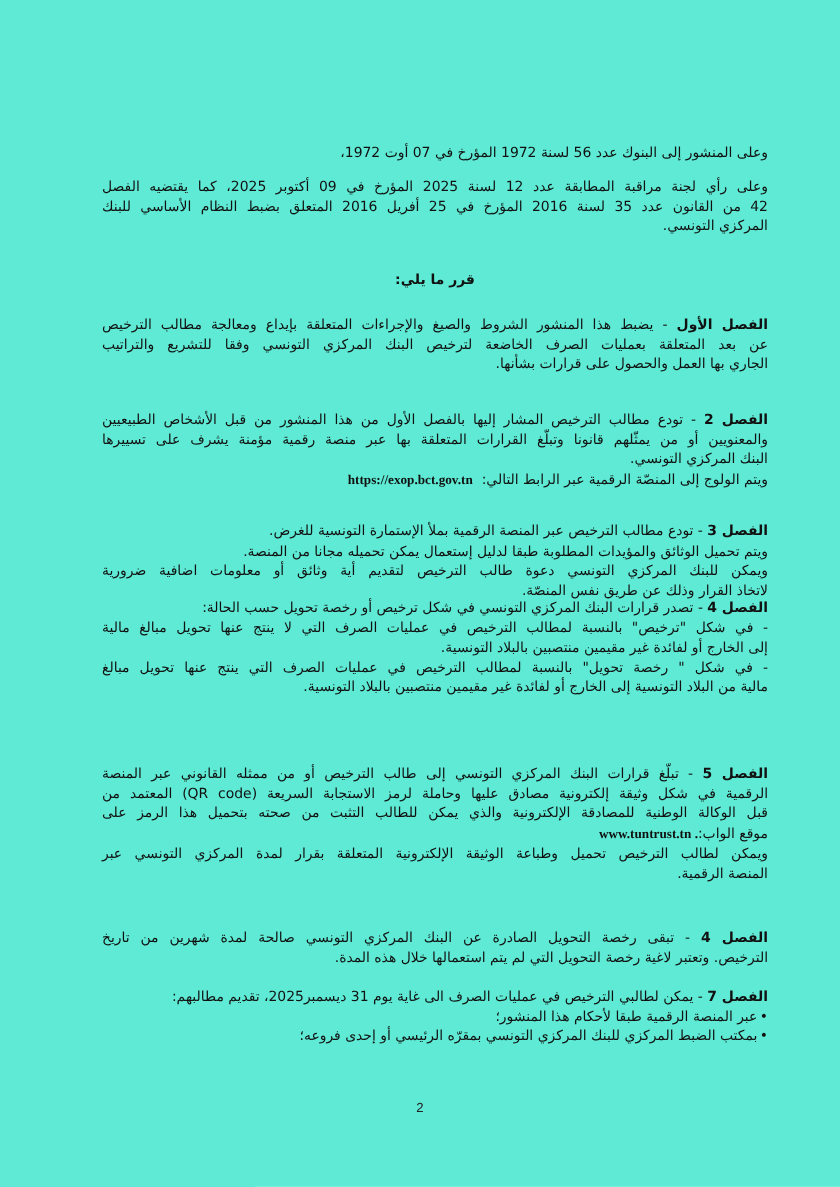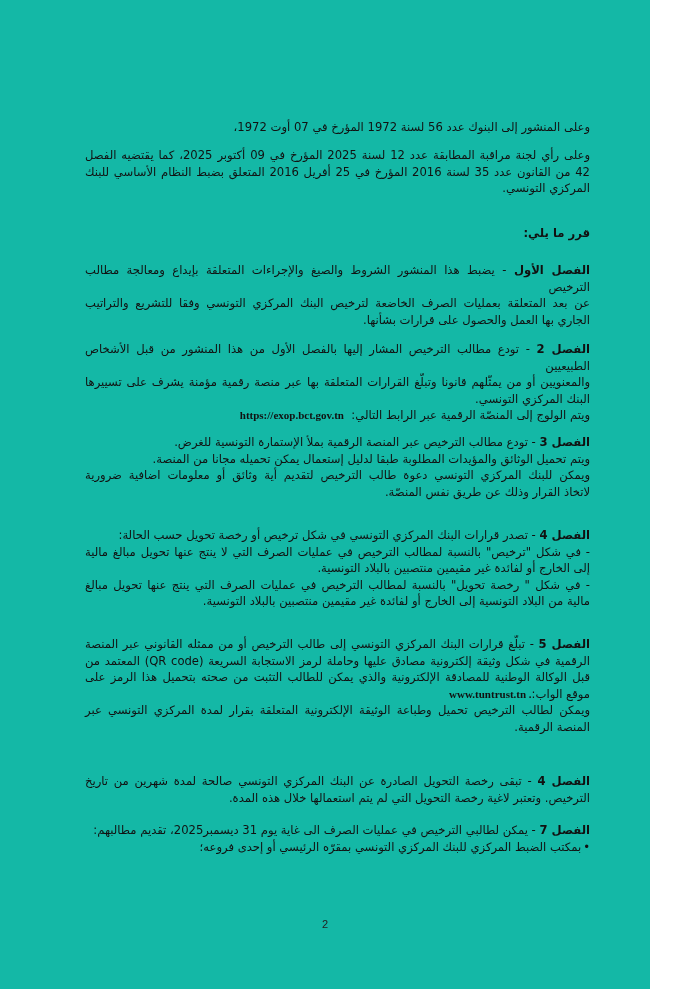--- a/index.html
+++ b/index.html
@@ -1,30 +1,30 @@
 <!DOCTYPE html>
 <html><head>
   <meta charset="utf-8">
   <style>
     html, body { margin: 0; padding: 0; background: #ffffff; }
     body { width: 700px; height: 989px; position: relative; overflow: hidden; }
     .page {
-      position: absolute; left: 0; top: 0; width: 650px; height: 989px;
-      background: #14b8a6; color: #111111;
+      position: absolute; left: 0; top: 0; width: 700px; height: 989px;
+      background: #5eead4; color: #111111;
       font-family: "DejaVu Sans", sans-serif;
     }
     .body-text {
       position: absolute; left: 85px; right: 60px;
       direction: rtl; text-align: justify;
       font-family: "DejaVu Sans", sans-serif;
       font-size: 11.6px; line-height: 16.6px;
     }
     .line { display: block; white-space: nowrap; text-align: right; }
     .line.j { text-align-last: justify; text-align: justify; white-space: normal; }
-    .bold { font-weight: bold; }
+    .bold { font-weight: bold; text-align: center; }
     .latin { font-family: "Liberation Serif", serif; font-weight: bold; font-size: 11px; direction: ltr; unicode-bidi: embed; }
     .page-number {
       position: absolute; left: 0; right: 0; top: 918px; text-align: center;
       font-family: "Liberation Sans", sans-serif; font-size: 11px; color: #222;
     }
     .bullet { display: inline-block; margin-left: 2px; }
   </style>
 </head>
 <body>
 
@@ -56,21 +56,21 @@
     <span class="line"><span>ويتم الولوج إلى المنصّة الرقمية عبر الرابط التالي:</span>&nbsp;&nbsp;<span class="latin">https://exop.bct.gov.tn</span></span>
   </div>
 
   <div class="body-text" style="top:434px;">
     <span class="line"><b>الفصل 3</b><span> - تودع مطالب الترخيص عبر المنصة الرقمية بملأ الإستمارة التونسية للغرض.</span></span>
     <span class="line">ويتم تحميل الوثائق والمؤيدات المطلوبة طبقا لدليل إستعمال يمكن تحميله مجانا من المنصة.</span>
     <span class="line j">ويمكن للبنك المركزي التونسي دعوة طالب الترخيص لتقديم أية وثائق أو معلومات اضافية ضرورية</span>
     <span class="line">لاتخاذ القرار وذلك عن طريق نفس المنصّة.</span>
   </div>
 
-  <div class="body-text" style="top:527px;">
+  <div class="body-text" style="top:498px;">
     <span class="line"><b>الفصل 4</b><span> - تصدر قرارات البنك المركزي التونسي في شكل ترخيص أو رخصة تحويل حسب الحالة:</span></span>
     <span class="line j">- في شكل "ترخيص" بالنسبة لمطالب الترخيص في عمليات الصرف التي لا ينتج عنها تحويل مبالغ مالية</span>
     <span class="line">إلى الخارج أو لفائدة غير مقيمين منتصبين بالبلاد التونسية.</span>
     <span class="line j">- في شكل " رخصة تحويل" بالنسبة لمطالب الترخيص في عمليات الصرف التي ينتج عنها تحويل مبالغ</span>
     <span class="line">مالية من البلاد التونسية إلى الخارج أو لفائدة غير مقيمين منتصبين بالبلاد التونسية.</span>
   </div>
 
   <div class="body-text" style="top:636px;">
     <span class="line j"><b>الفصل 5</b><span> - تبلّغ قرارات البنك المركزي التونسي إلى طالب الترخيص أو من ممثله القانوني عبر المنصة</span></span>
     <span class="line j">الرقمية في شكل وثيقة إلكترونية مصادق عليها وحاملة لرمز الاستجابة السريعة (QR code) المعتمد من</span>
@@ -80,17 +80,18 @@
     <span class="line">المنصة الرقمية.</span>
   </div>
 
   <div class="body-text" style="top:773px;">
     <span class="line j"><b>الفصل 4</b><span> - تبقى رخصة التحويل الصادرة عن البنك المركزي التونسي صالحة لمدة شهرين من تاريخ</span></span>
     <span class="line">الترخيص. وتعتبر لاغية رخصة التحويل التي لم يتم استعمالها خلال هذه المدة.</span>
   </div>
 
   <div class="body-text" style="top:822px;">
     <span class="line"><b>الفصل 7</b><span> - يمكن لطالبي الترخيص في عمليات الصرف الى غاية يوم 31 ديسمبر2025، تقديم مطالبهم:</span></span>
+    <span class="line"><span class="bullet">•</span><span>عبر المنصة الرقمية طبقا لأحكام هذا المنشور؛</span></span>
     <span class="line"><span class="bullet">•</span><span>بمكتب الضبط المركزي للبنك المركزي التونسي بمقرّه الرئيسي أو إحدى فروعه؛</span></span>
   </div>
 
   <div class="page-number">2</div>
 </div>
 
 </body></html>

